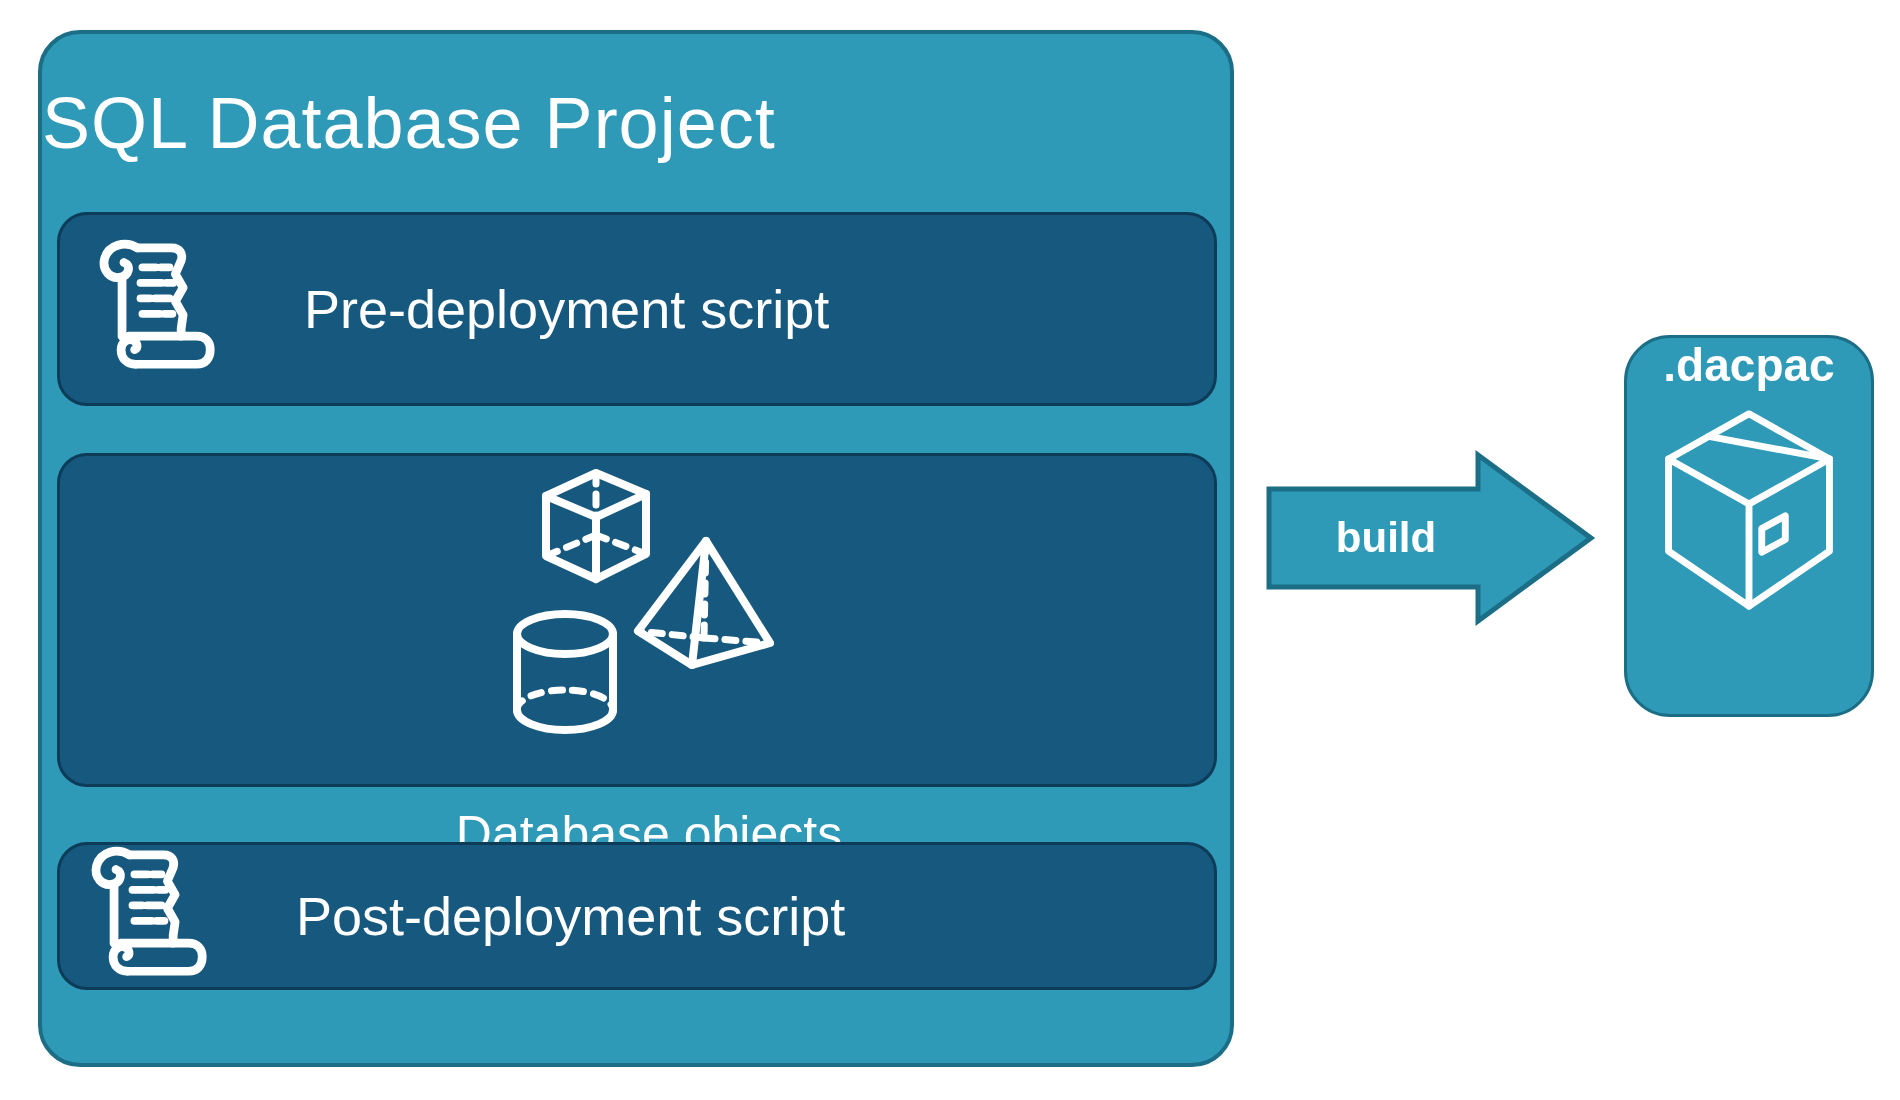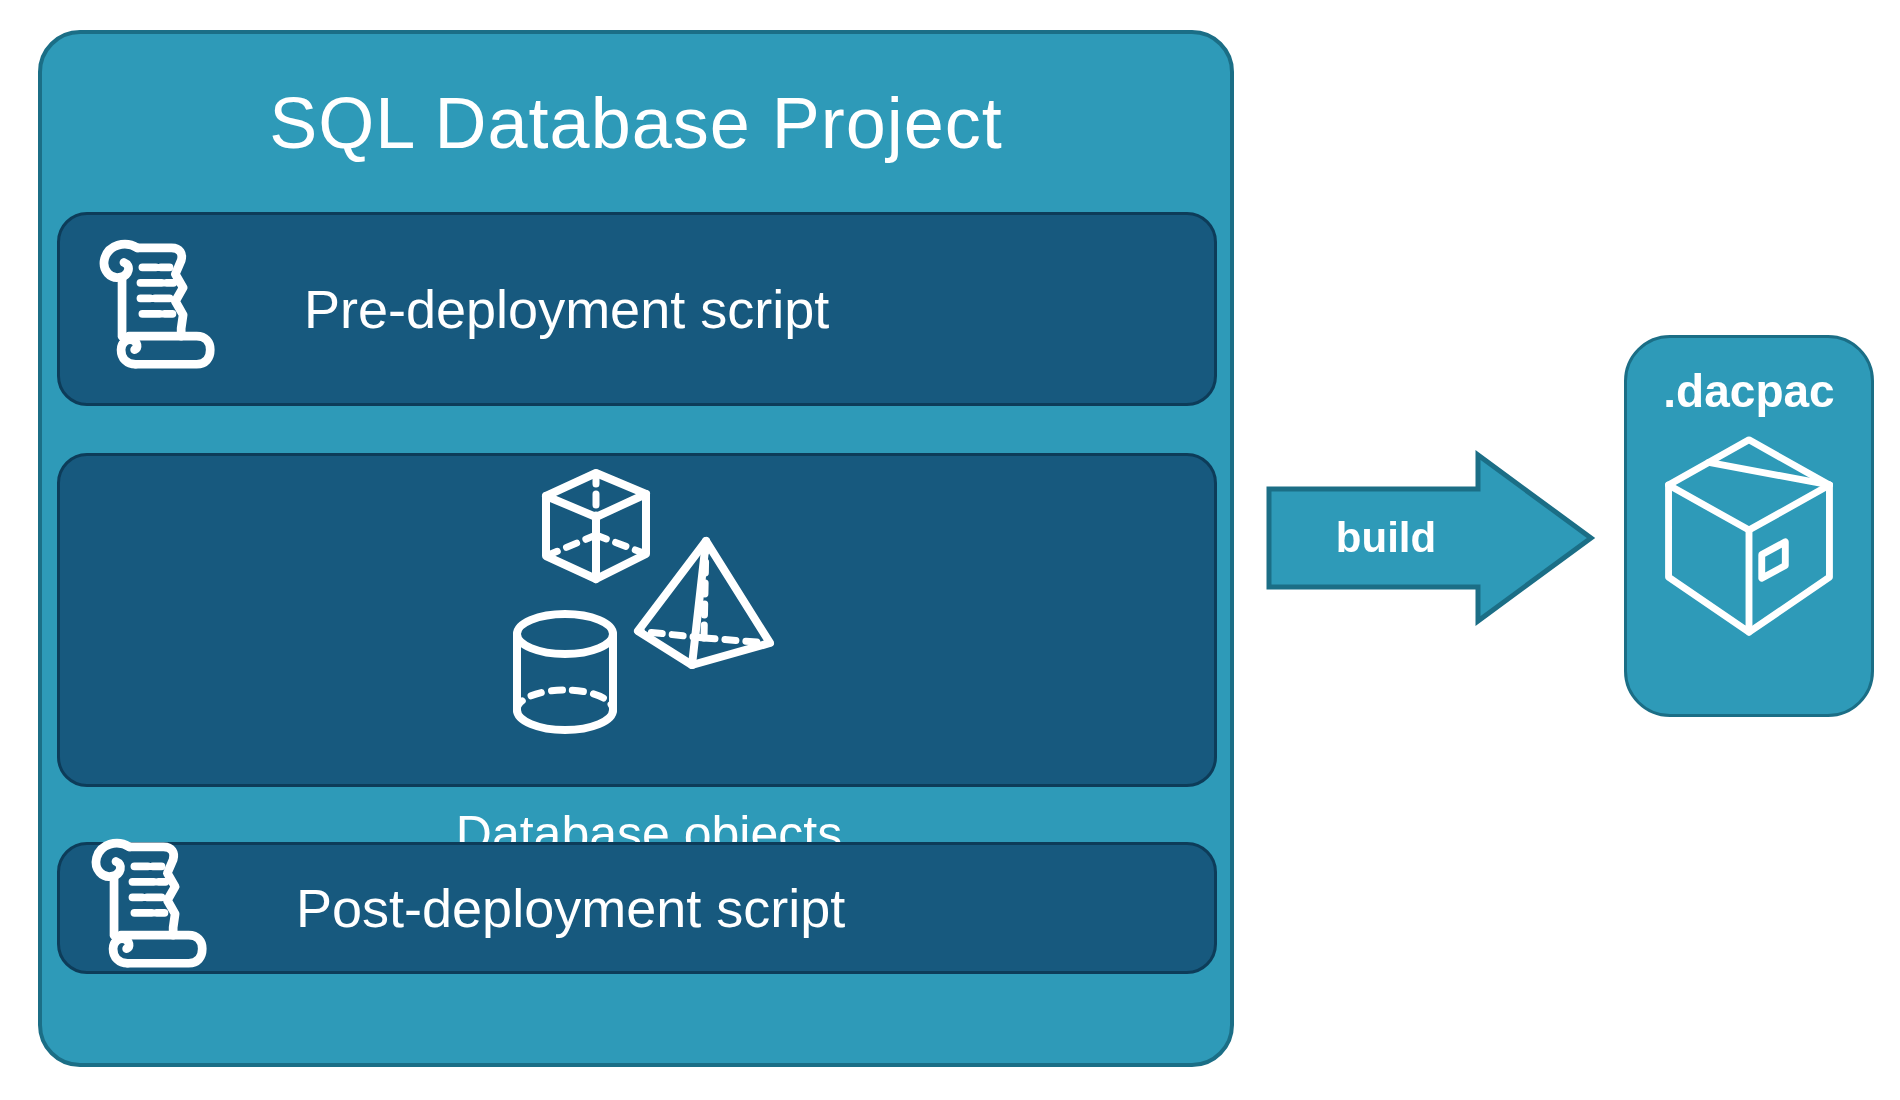--- a/index.html
+++ b/index.html
@@ -24,21 +24,21 @@
     background: var(--teal, #2E9AB8);
     border: 4px solid var(--teal-border, #1B6E86);
     border-radius: 42px;
     box-sizing: border-box;
   }
   .project-title {
     position: absolute;
     left: 0; right: 0;
     top: 48px;
     margin: 0;
-    text-align: center;
+    text-align: left;
     font-size: 72px;
     font-weight: 400;
     color: var(--text, #ffffff);
     letter-spacing: 1px;
   }
 
   
   .row {
     position: absolute;
     left: 15px;                 
@@ -46,21 +46,21 @@
     background: var(--navy, #17597E);
     border: 3px solid var(--navy-border, #0D3C59);
     border-radius: 30px;
     box-sizing: border-box;
     display: flex;
     align-items: center;
     color: var(--text, #ffffff);
   }
   .row-pre     { top: 178px; height: 194px; padding-left: 32px; gap: 86px; }
   .row-objects { top: 419px; height: 334px; padding-left: 24px; gap: 54px; flex-direction: column; }
-  .row-post    { top: 808px; height: 132px; padding-left: 24px; gap: 86px; }
+  .row-post    { top: 808px; height: 148px; padding-left: 24px; gap: 86px; }
 
   .row-label {
     font-size: 54px;
     font-weight: 400;
     white-space: nowrap;
   }
   .row-label-block {
     display: flex;
     flex-direction: column;
     justify-content: center;
@@ -100,21 +100,20 @@
     width: 250px; height: 382px;
     background: var(--teal, #2E9AB8);
     border: 3px solid var(--teal-border, #1B6E86);
     border-radius: 46px;
     box-sizing: border-box;
     display: flex;
     flex-direction: column;
     align-items: center;
   }
   .dacpac-label {
-    margin-top: 26px;
     font-size: 46px;
     font-weight: 700;
     color: var(--text, #ffffff);
   }
   .package-svg { width: 178px; height: 208px; margin-top: 14px; }
 
   .icon-stroke {
     fill: none;
     stroke: #ffffff;
     stroke-linecap: round;

